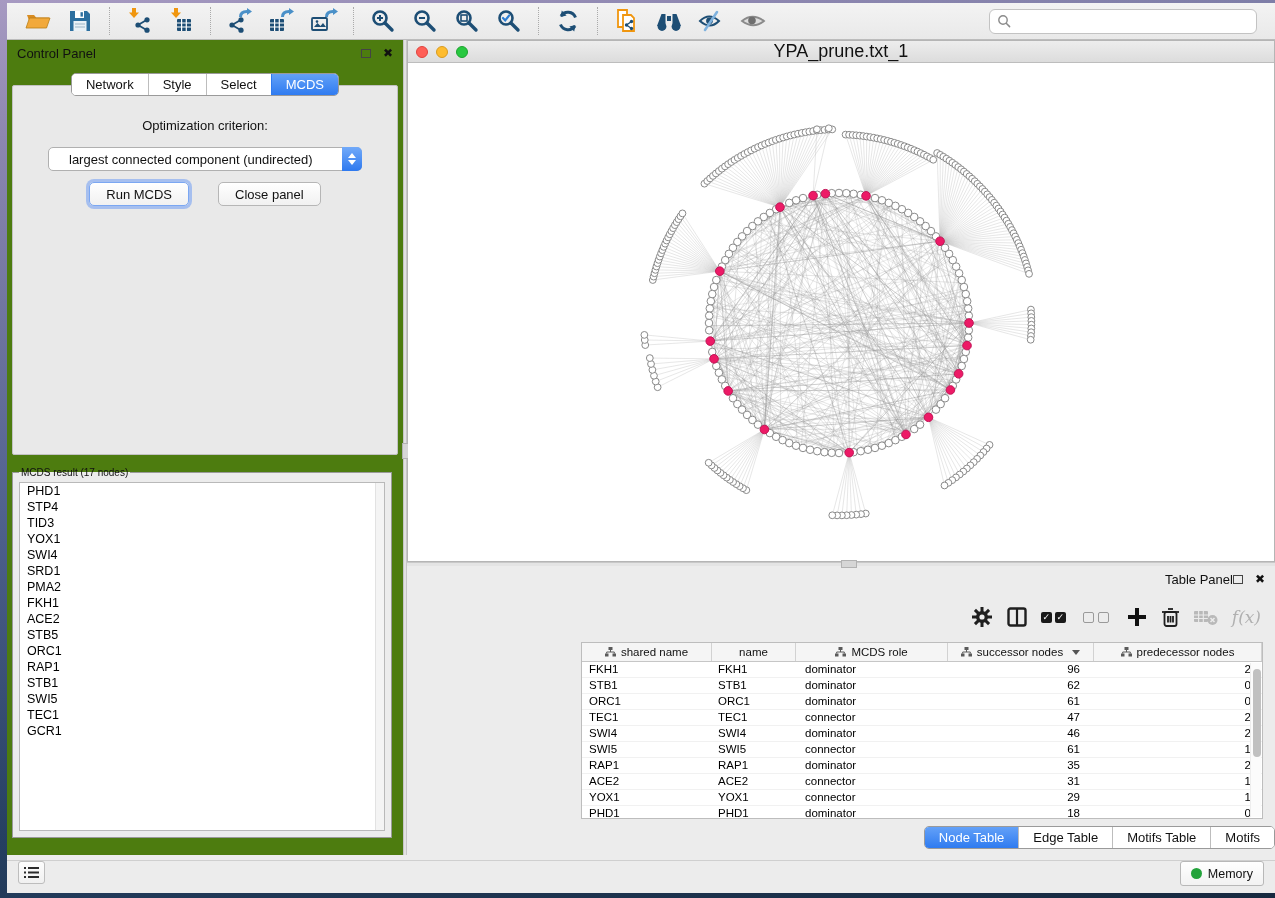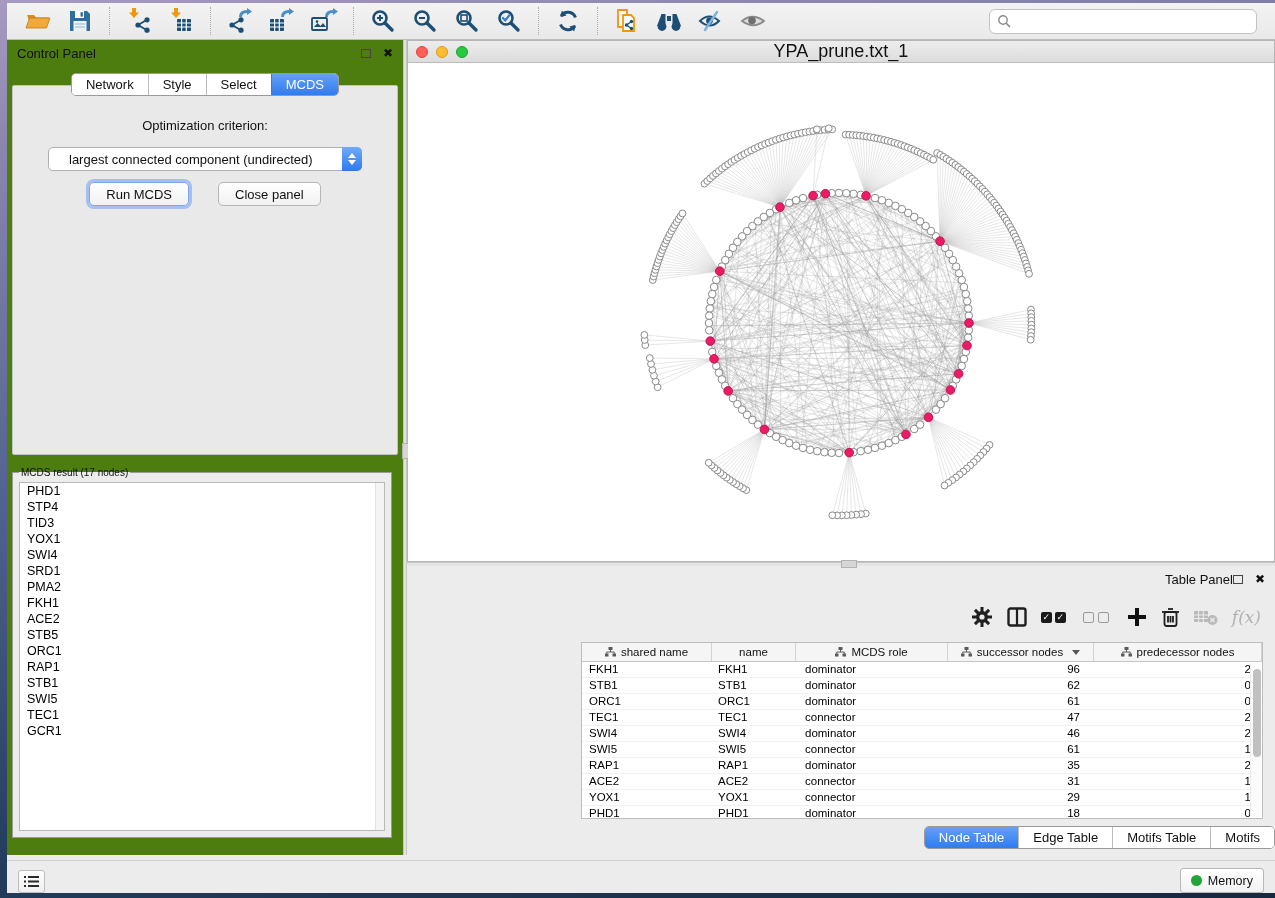--- a/index.html
+++ b/index.html
@@ -95,21 +95,21 @@
   .c1 { width:84px;  padding-left:6px; }
   .c2 { width:152px; padding-left:9px; }
   .c3 { width:146px; text-align:right; padding-right:14px; }
   .c4 { width:168px; text-align:right; padding-right:11px; }
   .vscroll { position:absolute; right:1px; top:20px; bottom:1px; width:11px; background:#fbfbfb; border-left:1px solid #ededed; }
   .vscroll .thumb { position:absolute; left:1.5px; width:8px; top:6px; height:88px; background:#c0c0c0; border-radius:4px; }
   .tp-tabs { height:36px; display:flex; align-items:center; justify-content:center; }
 
   
   .statusbar { position:absolute; left:0; right:0; bottom:0; height:33px; background:#ececec;
-    border-top:1px solid #cfcfcf; display:flex; align-items:flex-end; padding:0 11px; }
+    border-top:1px solid #cfcfcf; display:flex; align-items:flex-start; padding:0 11px; }
   .stat-list-btn { width:27px; height:23px; background:linear-gradient(#fdfdfd,#f0f0f0); border:1px solid #bdbdbd;
     border-radius:3px; display:flex; align-items:center; justify-content:center; cursor:pointer; }
   .mem-btn { margin-left:auto; height:25px; background:linear-gradient(#ffffff,#f2f2f2); border:1px solid #b8b8b8;
     border-radius:3px; display:flex; align-items:center; padding:0 10px; gap:6px; font-size:12.5px; color:#111; cursor:pointer; }
   .mem-dot { width:11px; height:11px; border-radius:50%; background:#23a33b; }
   svg { display:block; }
 </style>
 </head>
 <body>
 

